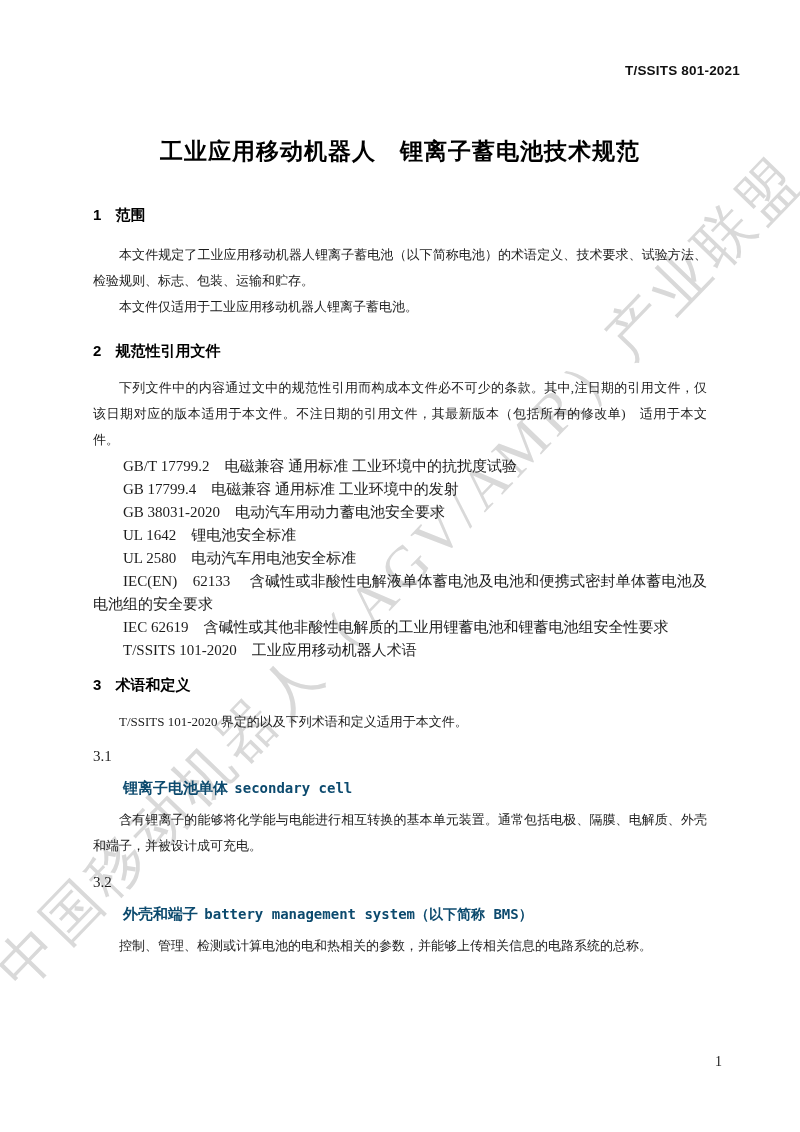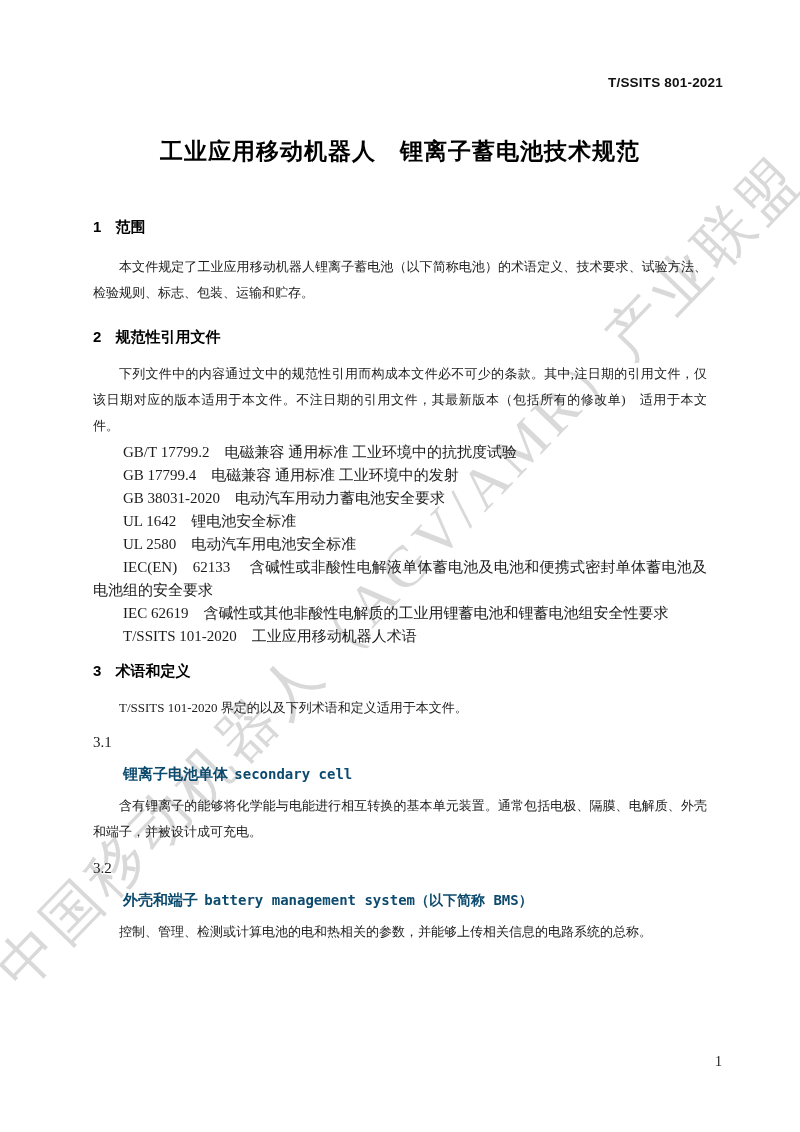--- a/index.html
+++ b/index.html
@@ -26,28 +26,27 @@
     color: #d9d9d9;
     white-space: nowrap;
     z-index: 0;
     font-family: "Liberation Serif", "DejaVu Serif", serif;
     pointer-events: none;
   }
   
   .doc-number {
     position: absolute;
     top: 63px;
-    right: 77px;
+    right: 60px;
     font-size: 13.5px;
     font-weight: bold;
     letter-spacing: 0.2px;
     font-family: "Liberation Sans", "DejaVu Sans", sans-serif;
     color: #111;
     z-index: 1;
-    margin-top: 12px;
   }
   .page-number {
     position: absolute;
     top: 1054px;
     right: 78px;
     font-size: 14px;
     color: #222;
     z-index: 1;
   }
   
@@ -69,21 +68,21 @@
     color: #000;
   }
   .sec-heading {
     font-size: 15px;
     line-height: 21px;
     font-weight: bold;
     font-family: "Liberation Sans", "DejaVu Sans", sans-serif;
     color: #000;
   }
   .sec-heading .sec-num { margin-right: 0.95em; }
-  .h-s1 { margin-top: 48px; }
+  .h-s1 { margin-top: 36px; }
   .h-s2 { margin-top: 20px; }
   .h-s3 { margin-top: 12px; }
   .body-para {
     font-size: 13px;
     line-height: 26px;
     text-indent: 2em;
     text-align: justify;
     color: #1c1c1c;
   }
   .mt-first { margin-top: 17px; }
@@ -130,20 +129,21 @@
   <div class="doc-number">T/SSITS 801-2021</div>
 
   <div class="content">
 
     <h1 class="doc-title">工业应用移动机器人　锂离子蓄电池技术规范</h1>
 
     <div class="sec-heading h-s1">
       <span class="sec-num">1</span><span>范围</span>
     </div>
     <p class="body-para mt-first">本文件规定了工业应用移动机器人锂离子蓄电池（以下简称电池）的术语定义、技术要求、试验方法、检验规则、标志、包装、运输和贮存。</p>
+    <p class="body-para">本文件仅适用于工业应用移动机器人锂离子蓄电池。</p>
 
     <div class="sec-heading h-s2">
       <span class="sec-num">2</span><span>规范性引用文件</span>
     </div>
     <p class="body-para mt-intro">下列文件中的内容通过文中的规范性引用而构成本文件必不可少的条款。其中,注日期的引用文件，仅该日期对应的版本适用于本文件。不注日期的引用文件，其最新版本（包括所有的修改单)　适用于本文件。</p>
     <div class="refs">
       <p class="ref-line">GB/T 17799.2　电磁兼容 通用标准 工业环境中的抗扰度试验</p>
       <p class="ref-line">GB 17799.4　电磁兼容 通用标准 工业环境中的发射</p>
       <p class="ref-line">GB 38031-2020　电动汽车用动力蓄电池安全要求</p>
       <p class="ref-line">UL 1642　锂电池安全标准</p>

